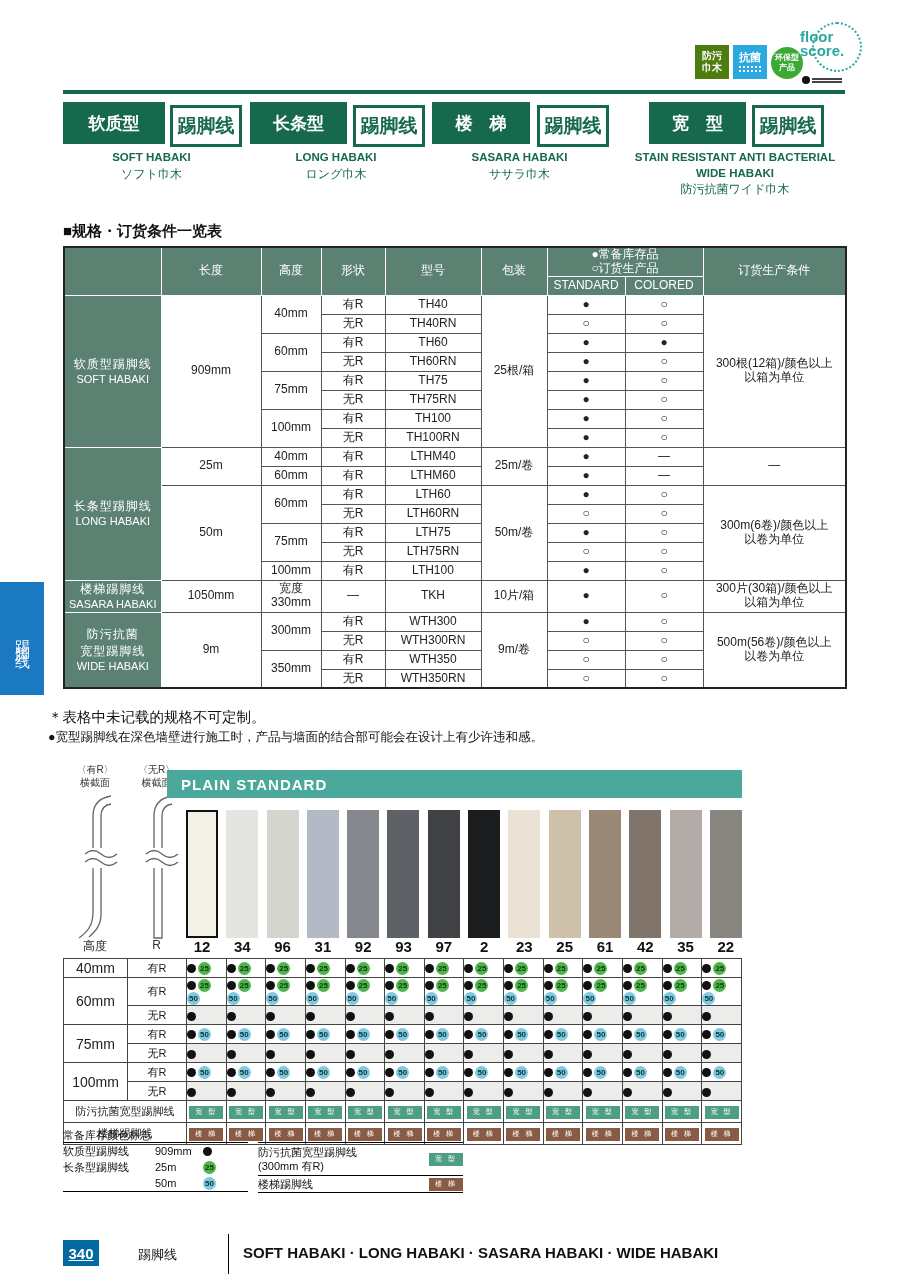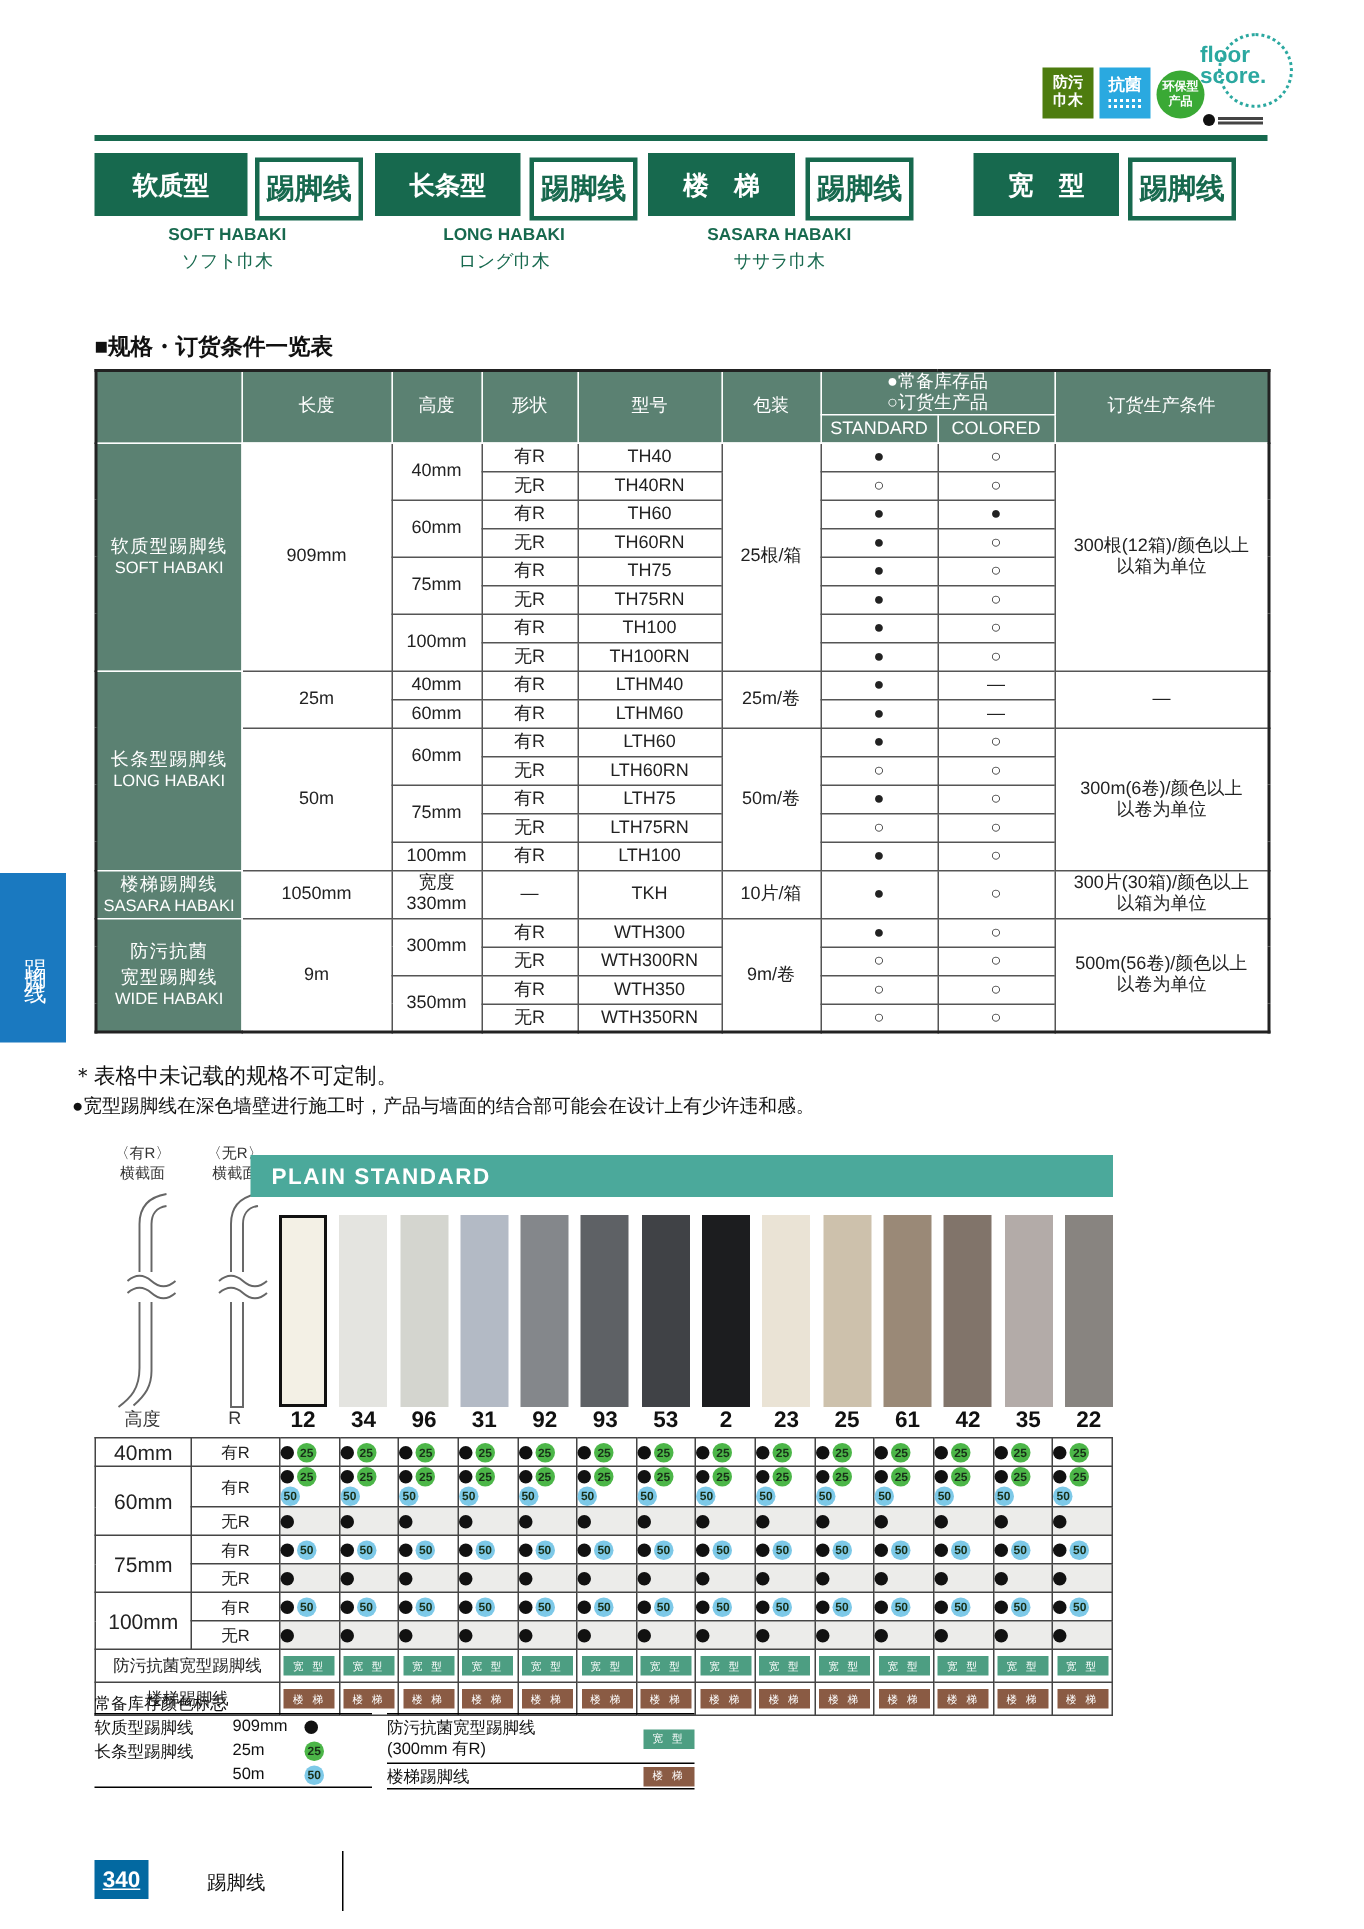--- a/index.html
+++ b/index.html
@@ -139,20 +139,25 @@
 
   <div class="abs catbox" style="left:432px;top:102px;width:98px;">楼　梯</div>
   <div class="abs cattag" style="left:537px;top:105px;width:66px;">踢脚线</div>
   <div class="abs catsub" style="left:432px;top:150px;width:175px;">
     <div class="en">SASARA HABAKI</div>
     <div class="jp">ササラ巾木</div>
   </div>
 
   <div class="abs catbox" style="left:649px;top:102px;width:97px;">宽　型</div>
   <div class="abs cattag" style="left:752px;top:105px;width:66px;">踢脚线</div>
+  <div class="abs catsub" style="left:610px;top:150px;width:250px;">
+    <div class="en">STAIN RESISTANT ANTI BACTERIAL</div>
+    <div class="en">WIDE HABAKI</div>
+    <div class="jp">防污抗菌ワイド巾木</div>
+  </div>
 
   <div class="abs spec-title">■规格・订货条件一览表</div>
   <table class="spec abs" style="left:63px;top:246px;">
     <colgroup>
       <col style="width:97px">
         <col style="width:100px">
         <col style="width:60px">
         <col style="width:64px">
       <col style="width:96px">
         <col style="width:66px">
@@ -399,21 +404,21 @@
       <div class="swatch" style="background: rgb(179, 171, 168);"></div>
       <div class="swatch" style="background: rgb(136, 132, 128);"></div>
     </div>
   <div class="abs numsrow">
       <div class="swatch-num">12</div>
       <div class="swatch-num">34</div>
       <div class="swatch-num">96</div>
       <div class="swatch-num">31</div>
       <div class="swatch-num">92</div>
       <div class="swatch-num">93</div>
-      <div class="swatch-num">53</div>
+      <div class="swatch-num">97</div>
       <div class="swatch-num">2</div>
       <div class="swatch-num">23</div>
       <div class="swatch-num">25</div>
       <div class="swatch-num">61</div>
       <div class="swatch-num">42</div>
       <div class="swatch-num">35</div>
       <div class="swatch-num">22</div>
     </div>
 
   <table class="matrix abs" style="left:63px;top:958px;">
@@ -626,14 +631,15 @@
     </div>
   </div>
 
   <div class="abs side-tab">
     <span>踢脚线</span>
   </div>
 
   <div class="abs footer-page">340</div>
   <div class="abs footer-cat">踢脚线</div>
   <div class="abs footer-line"></div>
+  <div class="abs footer-title">SOFT HABAKI · LONG HABAKI · SASARA HABAKI · WIDE HABAKI</div>
 
 </div>
 
 </body></html>

